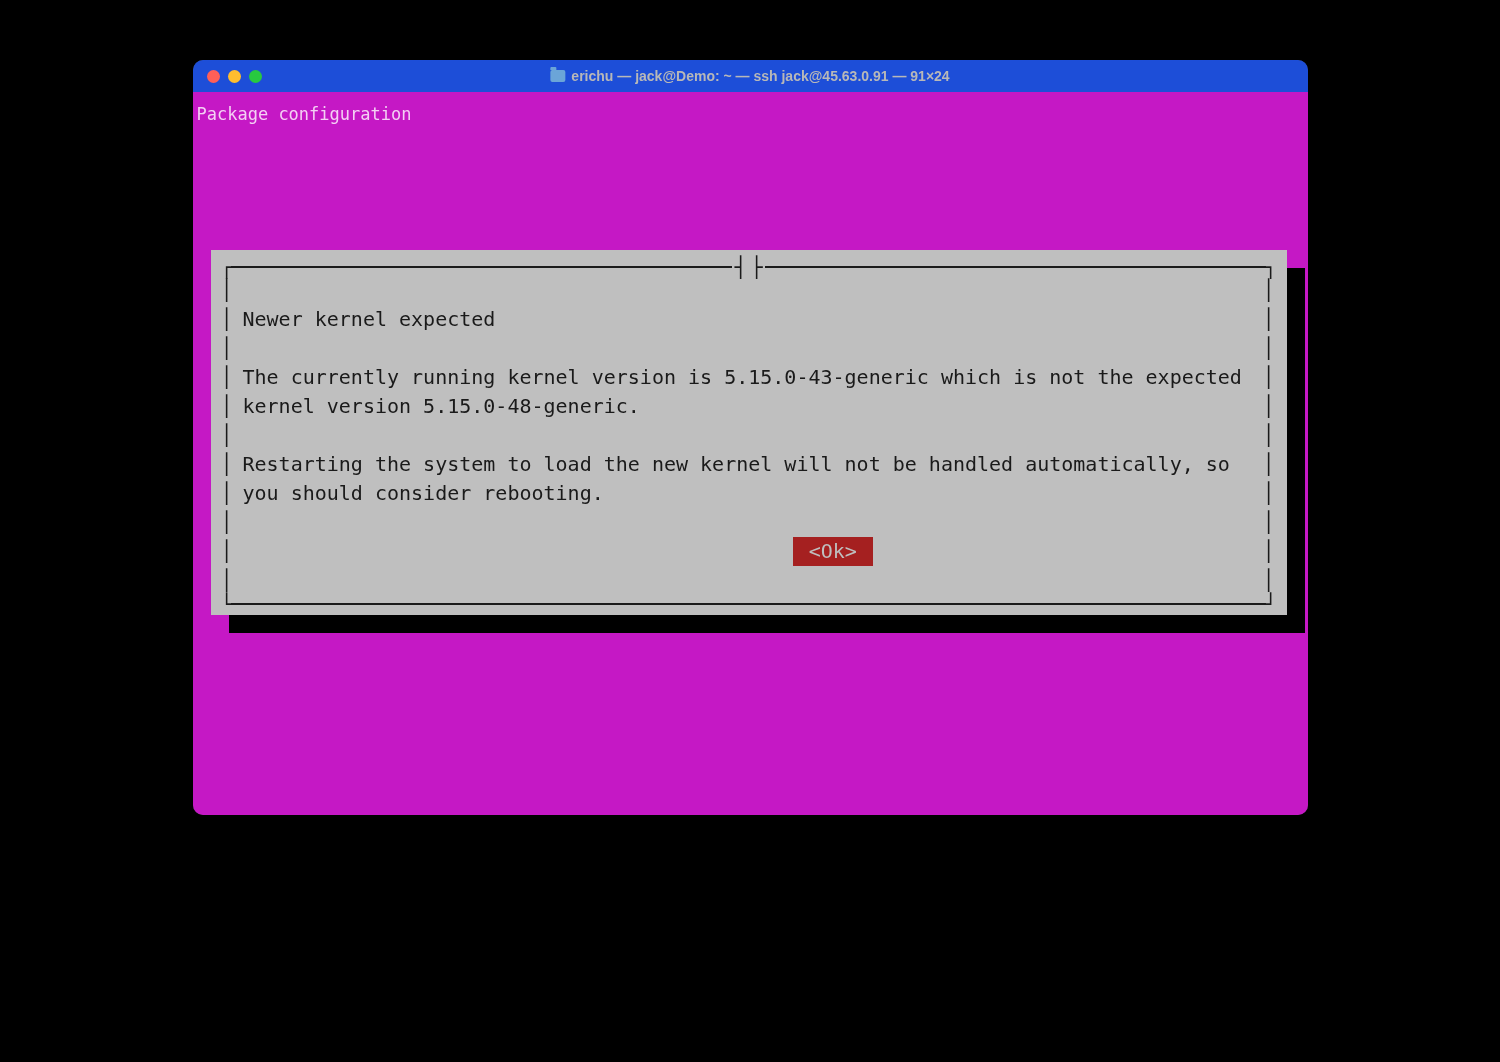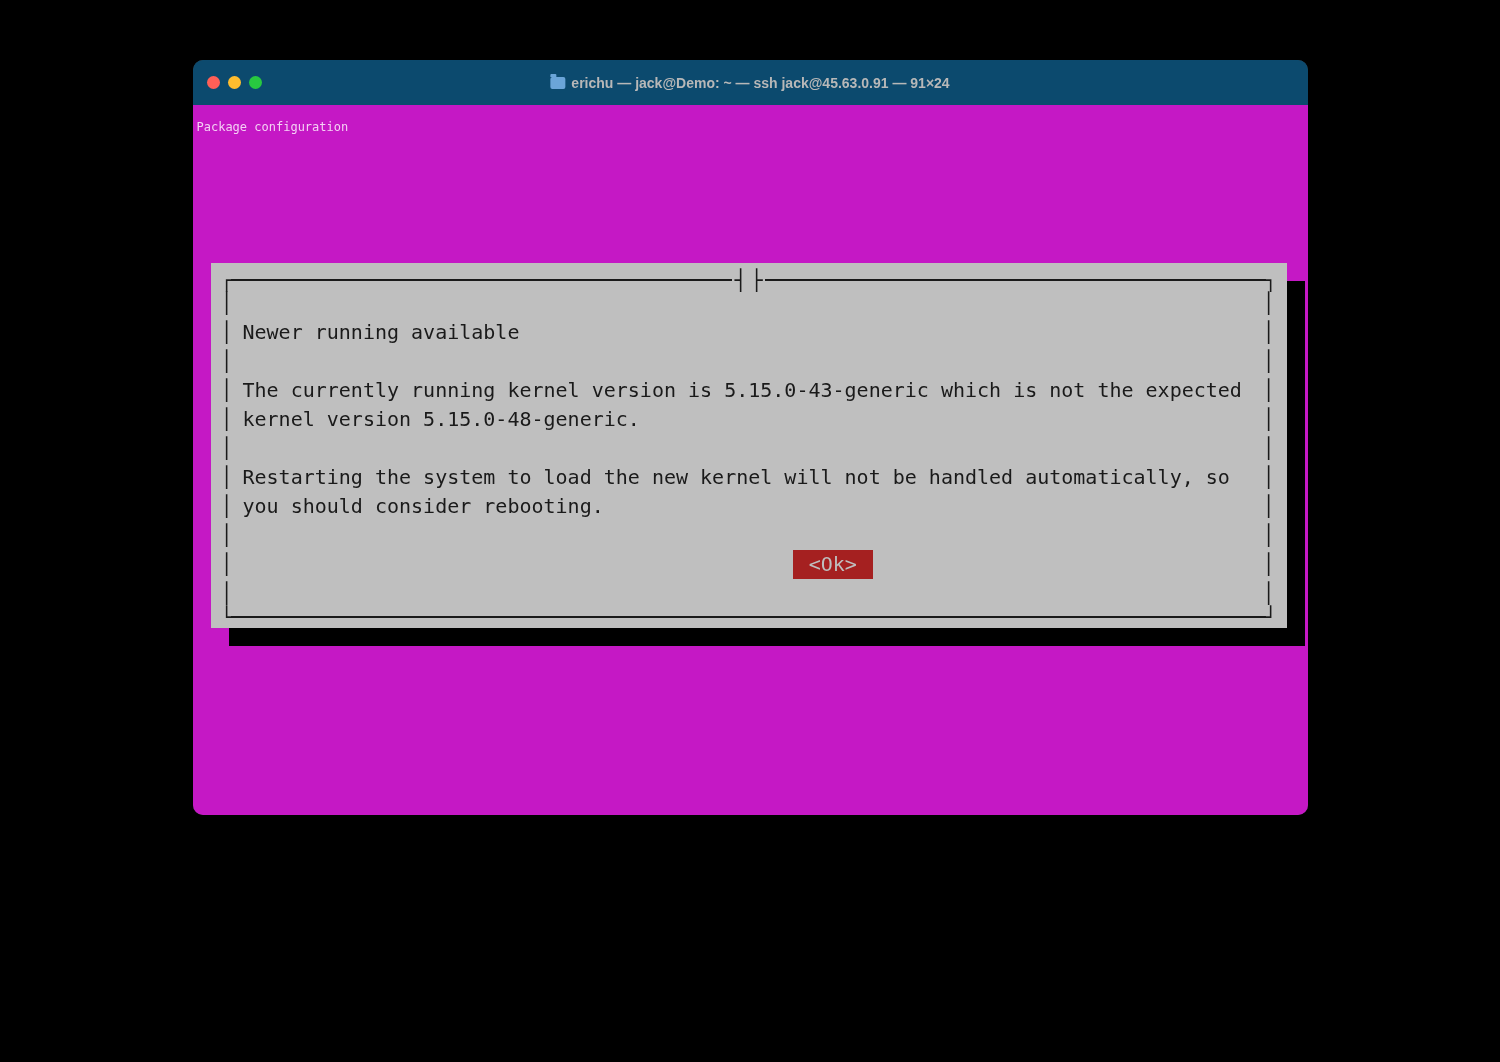--- a/index.html
+++ b/index.html
@@ -22,22 +22,22 @@
     .terminal-window {
       width: 1115px;
       height: 755px;
       background: #3c3d41;
       border-radius: 10px;
       overflow: hidden;
       box-shadow: 0 10px 40px rgba(0,0,0,0.5);
     }
     
     .title-bar {
-      height: 45px;
-      background: #0c4a6e;
+      height: 32px;
+      background: #1d4ed8;
       display: flex;
       align-items: center;
       padding: 0 14px;
       position: relative;
     }
     
     .traffic-lights {
       display: flex;
       gap: 8px;
     }
@@ -89,21 +89,21 @@
       background: #c518c5;
       font-size: 20px;
       line-height: 29px;
       position: relative;
       padding: 8px 4px;
     }
     
     .header-text {
       color: #f4d0f4;
       padding-left: 0px;
-      font-size: 12px;
+      font-size: 17px;
     }
     
     .dialog-wrapper {
       position: absolute;
       top: 158px;
       left: 18px;
       width: 1078px;
     }
     
     .dialog-shadow {
@@ -263,21 +263,21 @@
           </div>
 
           <div class="dialog-body-row">
             <span class="pipe">│</span>
             <span class="content"></span>
             <span class="pipe">│</span>
           </div>
 
           <div class="dialog-body-row">
             <span class="pipe">│</span>
-            <span class="content">Newer running available</span>
+            <span class="content">Newer kernel expected</span>
             <span class="pipe">│</span>
           </div>
 
           <div class="dialog-body-row">
             <span class="pipe">│</span>
             <span class="content"></span>
             <span class="pipe">│</span>
           </div>
 
           <div class="dialog-body-row" style="height:58px;align-items:flex-start">

